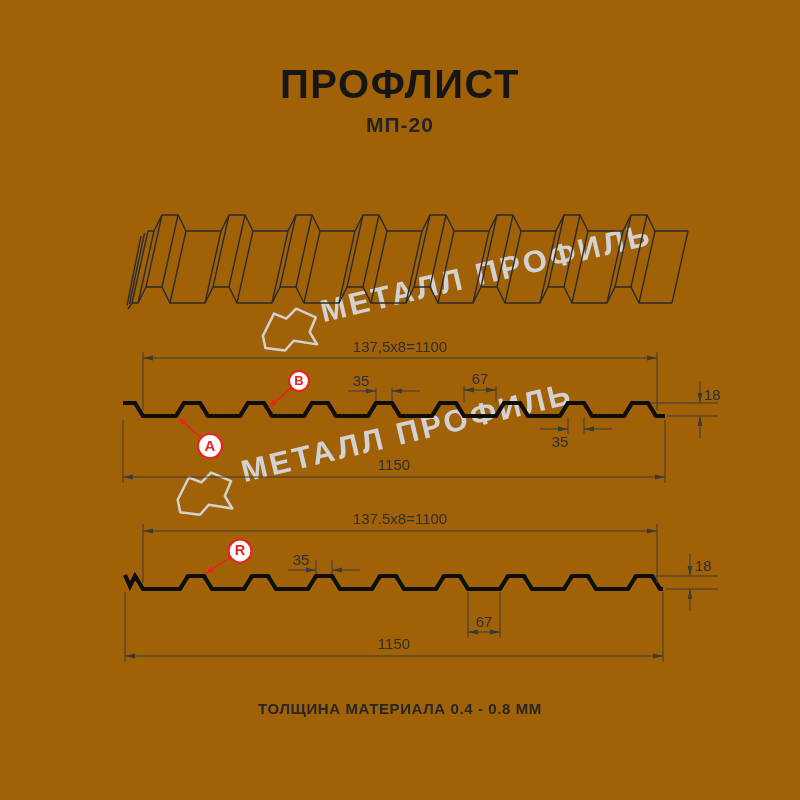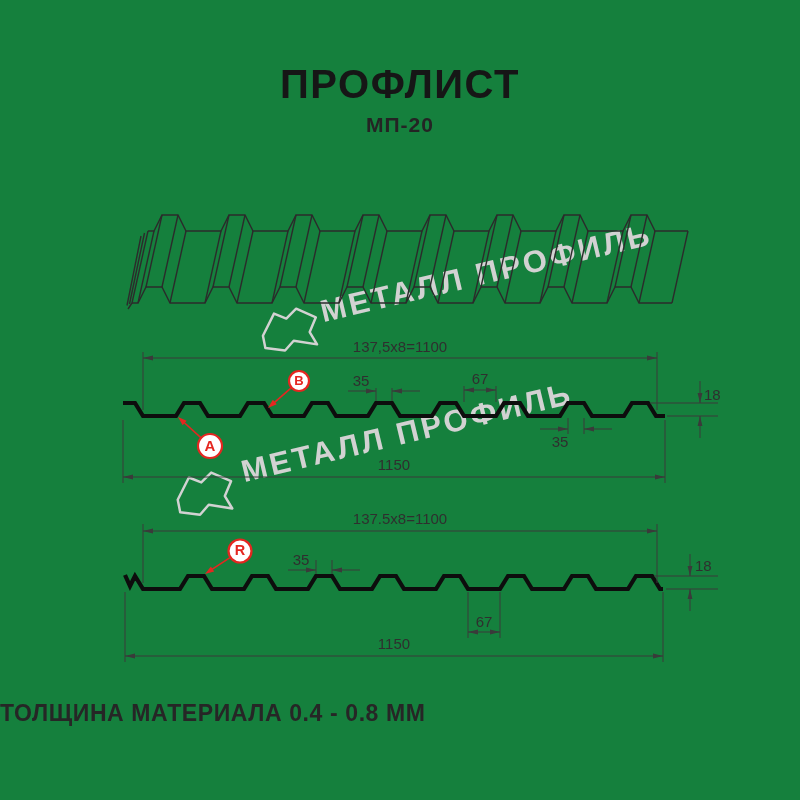--- a/index.html
+++ b/index.html
@@ -1,23 +1,23 @@
 <!DOCTYPE html>
 <html><head>
 <meta charset="utf-8">
 <style>
   html,body{margin:0;padding:0;background:#ffffff;}
-  .page{position:relative;width:800px;height:800px;background:#15803d;overflow:hidden;
+  .page{position:relative;width:800px;height:800px;background:#a16207;overflow:hidden;
         font-family:"Liberation Sans", sans-serif;}
   .title{position:absolute;top:62px;left:0;width:800px;text-align:center;
          font-size:40px;font-weight:800;letter-spacing:1.5px;color:#161616;}
   .subtitle{position:absolute;top:113px;left:0;width:800px;text-align:center;
          font-size:21px;font-weight:700;letter-spacing:1px;color:#242424;}
-  .footer{position:absolute;top:700px;left:0;width:800px;
-         font-size:23px;font-weight:600;letter-spacing:0.6px;color:#262626;}
+  .footer{position:absolute;top:700px;left:0;width:800px;text-align:center;
+         font-size:15px;font-weight:600;letter-spacing:0.6px;color:#262626;}
   .wm-text{position:absolute;font-weight:700;font-size:31px;letter-spacing:3px;
          color:#d2d2d2;white-space:nowrap;line-height:36px;transform-origin:0 100%;z-index:1;}
   #wm1-text{left:325px;top:294px;transform:rotate(-13.3deg);}
   #wm2-text{left:246px;top:454px;transform:rotate(-13.5deg);}
   .wm-logo{position:absolute;z-index:1;}
   #wm1-logo{left:258px;top:305px;}
   #wm2-logo{left:174px;top:468px;}
   #tech{position:absolute;left:0;top:0;z-index:2;}
 </style>
 </head>

